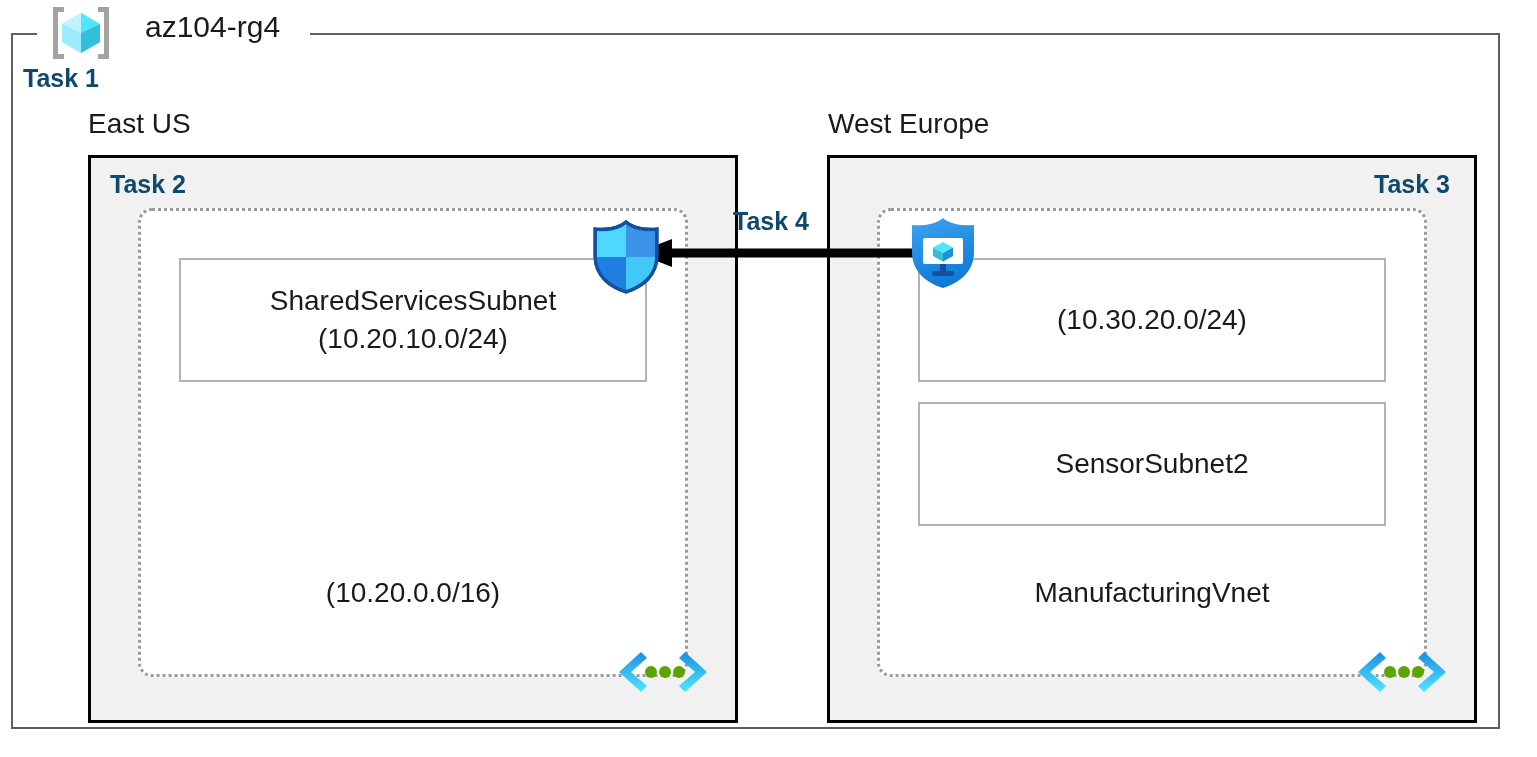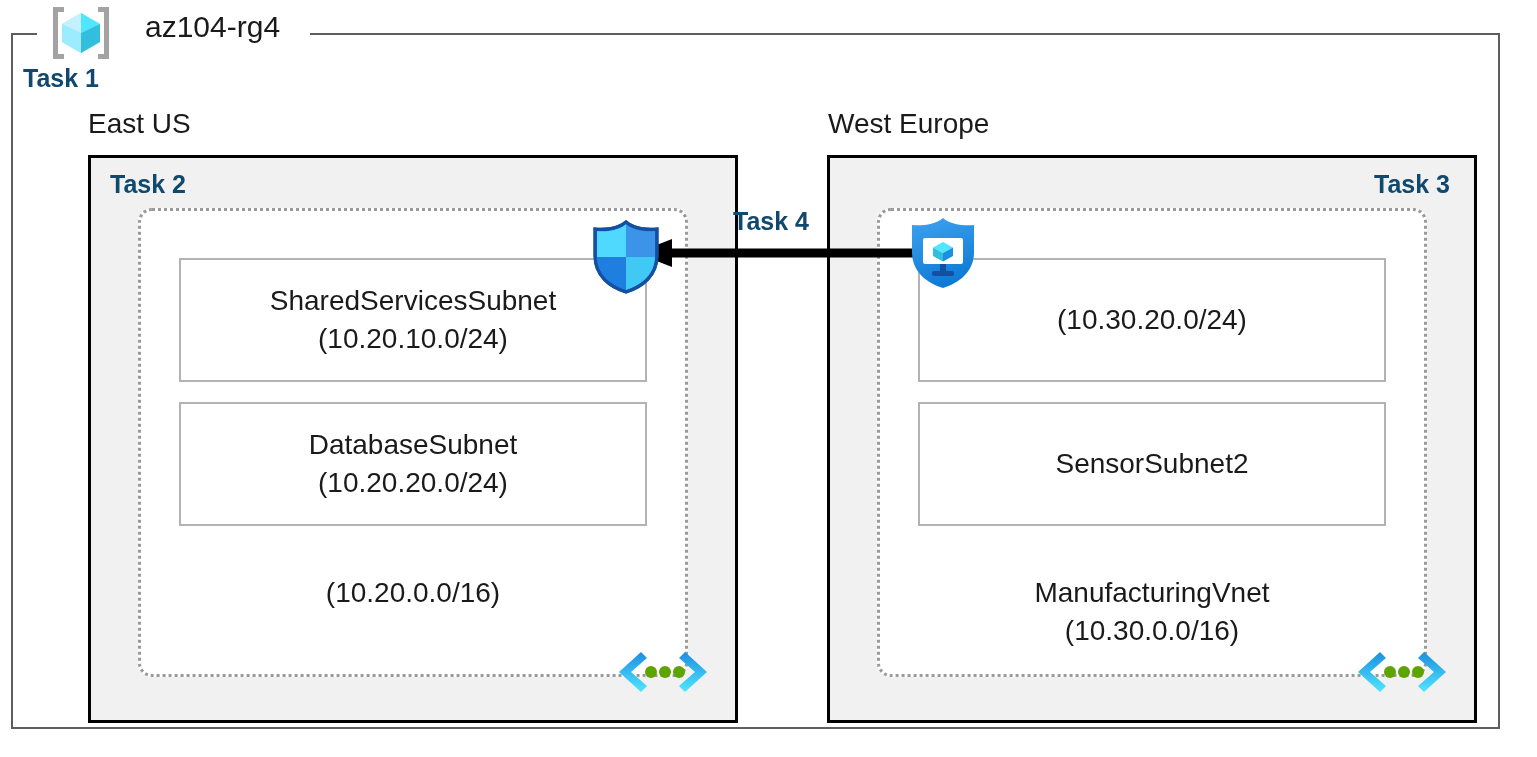--- a/index.html
+++ b/index.html
@@ -244,24 +244,20 @@
   <div class="region-box east">
     <div class="task-badge left">Task 2</div>
 
     <div class="vnet-box">
 
       <div class="subnet-box first">
         <div class="subnet-name">SharedServicesSubnet</div>
         <div class="subnet-cidr">(10.20.10.0/24)</div>
       </div>
 
-      <div class="subnet-box second">
-        <div class="subnet-name">DatabaseSubnet</div>
-        <div class="subnet-cidr">(10.20.20.0/24)</div>
-      </div>
 
       <div class="vnet-caption">
         <div class="vnet-cidr">(10.20.0.0/16)</div>
       </div>
 
       <div class="vnet-glyph">
         <svg viewBox="0 0 96 48" width="96" height="48" xmlns="http://www.w3.org/2000/svg">
           <defs>
             <linearGradient id="vgL1" x1="0" y1="0" x2="0" y2="1">
               <stop offset="0%" stop-color="#1b8fe0"></stop>
@@ -292,21 +288,20 @@
       <div class="subnet-box first">
         <div class="subnet-cidr">(10.30.20.0/24)</div>
       </div>
 
       <div class="subnet-box second">
         <div class="subnet-name">SensorSubnet2</div>
       </div>
 
       <div class="vnet-caption">
         <div class="vnet-name">ManufacturingVnet</div>
-        <div class="vnet-cidr">(10.30.0.0/16)</div>
       </div>
 
       <div class="vnet-glyph">
         <svg viewBox="0 0 96 48" width="96" height="48" xmlns="http://www.w3.org/2000/svg">
           <defs>
             <linearGradient id="vgL2" x1="0" y1="0" x2="0" y2="1">
               <stop offset="0%" stop-color="#1b8fe0"></stop>
               <stop offset="100%" stop-color="#50e6ff"></stop>
             </linearGradient>
             <linearGradient id="vgR2" x1="0" y1="0" x2="0" y2="1">

